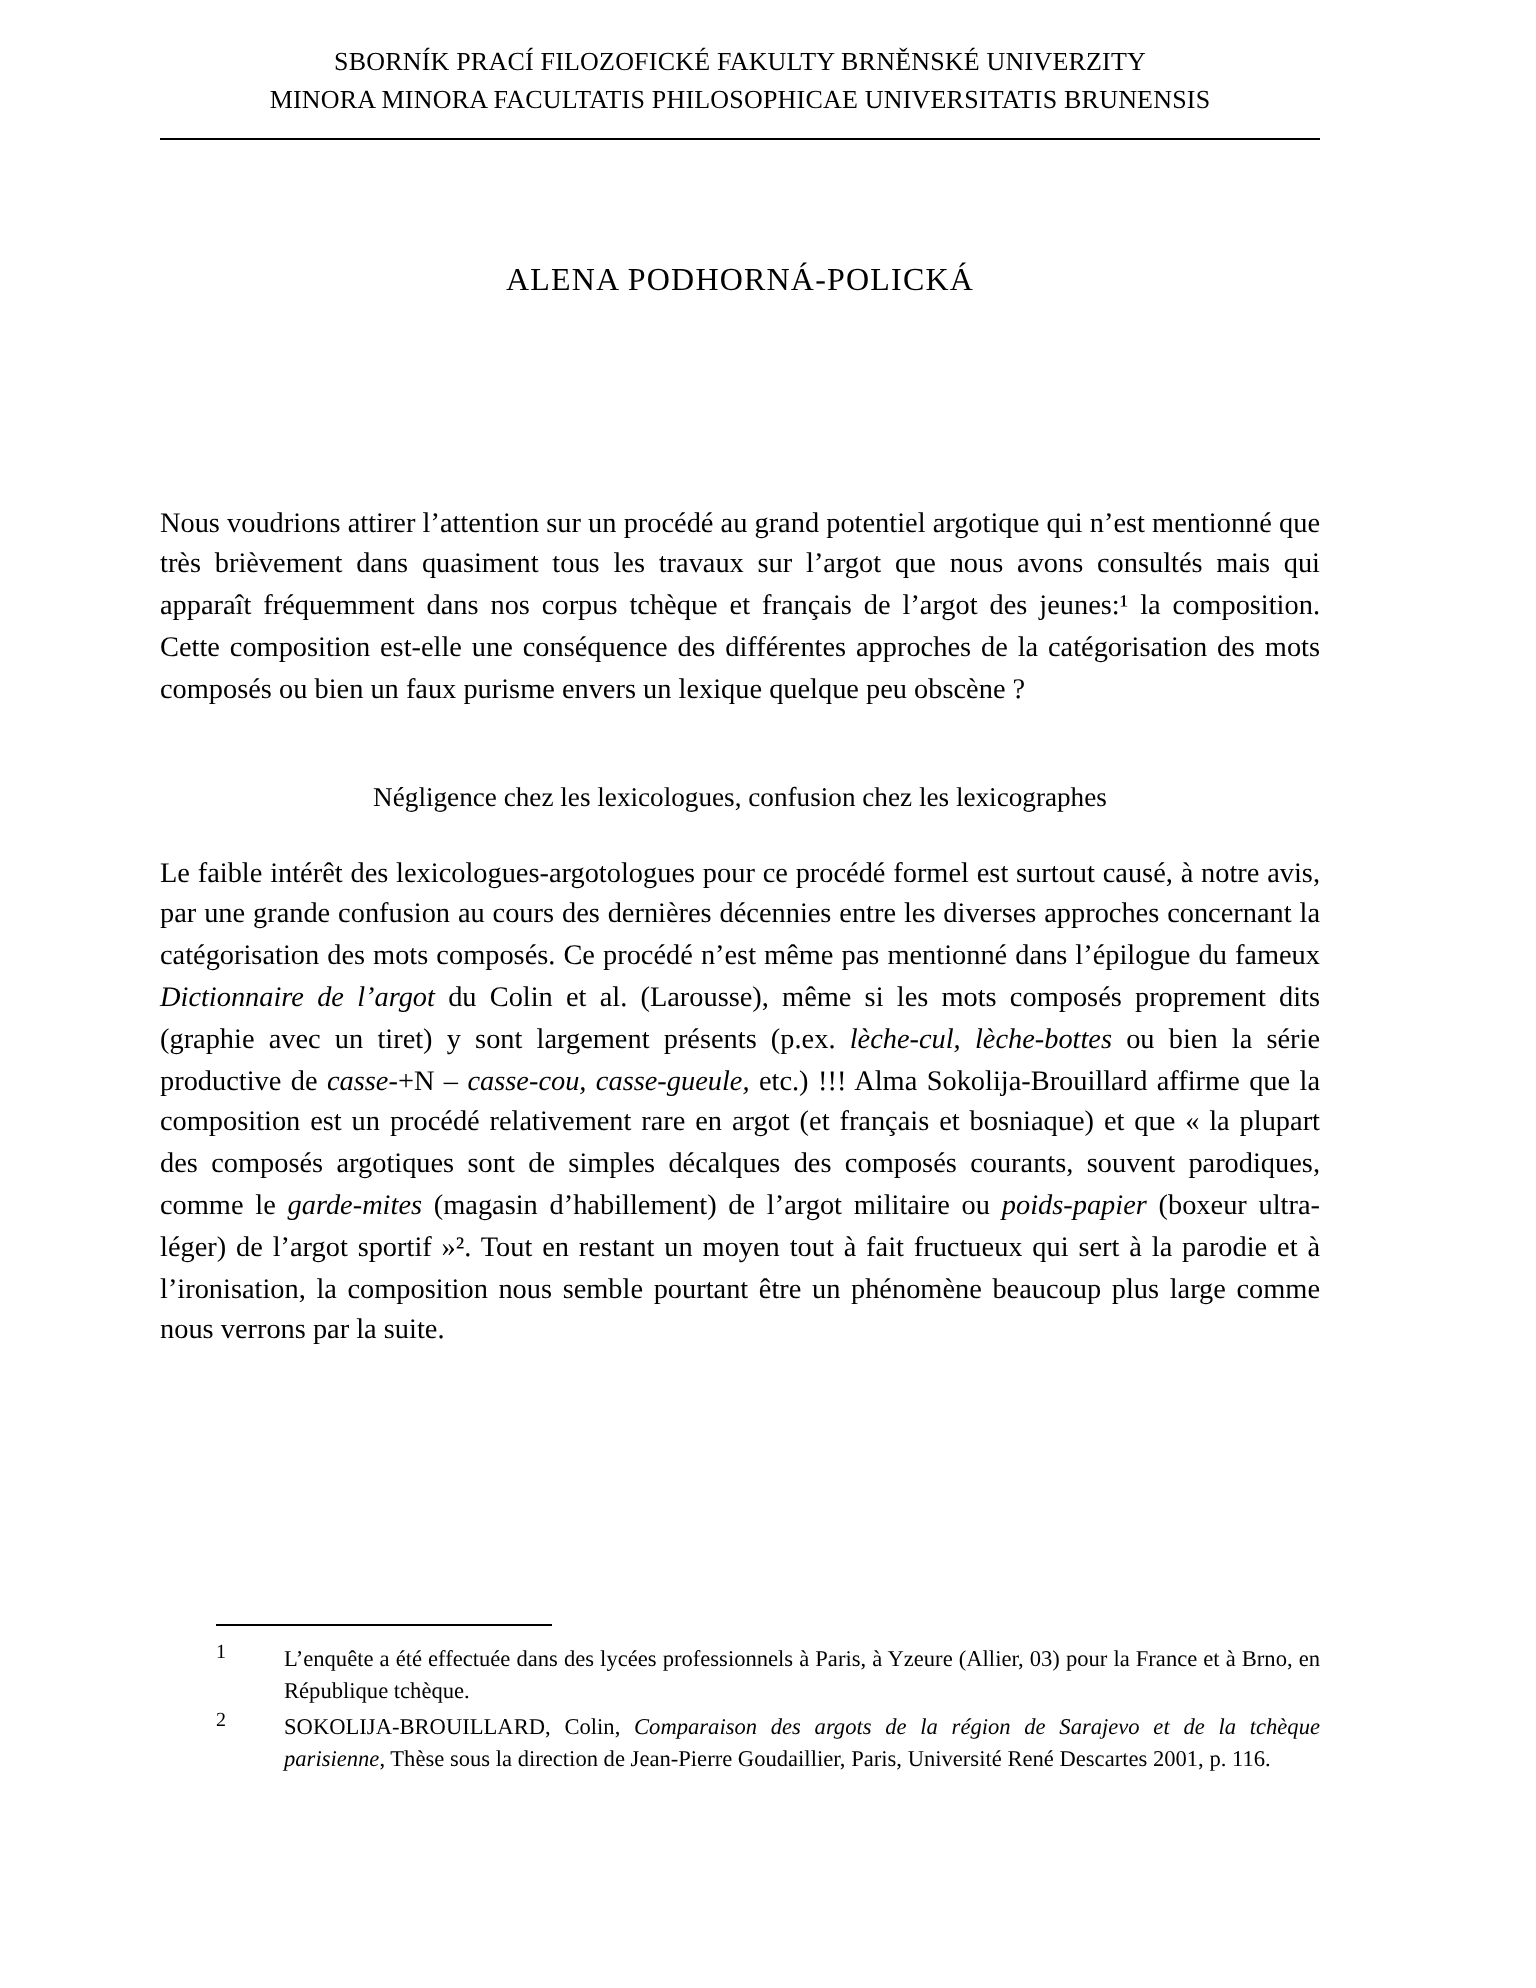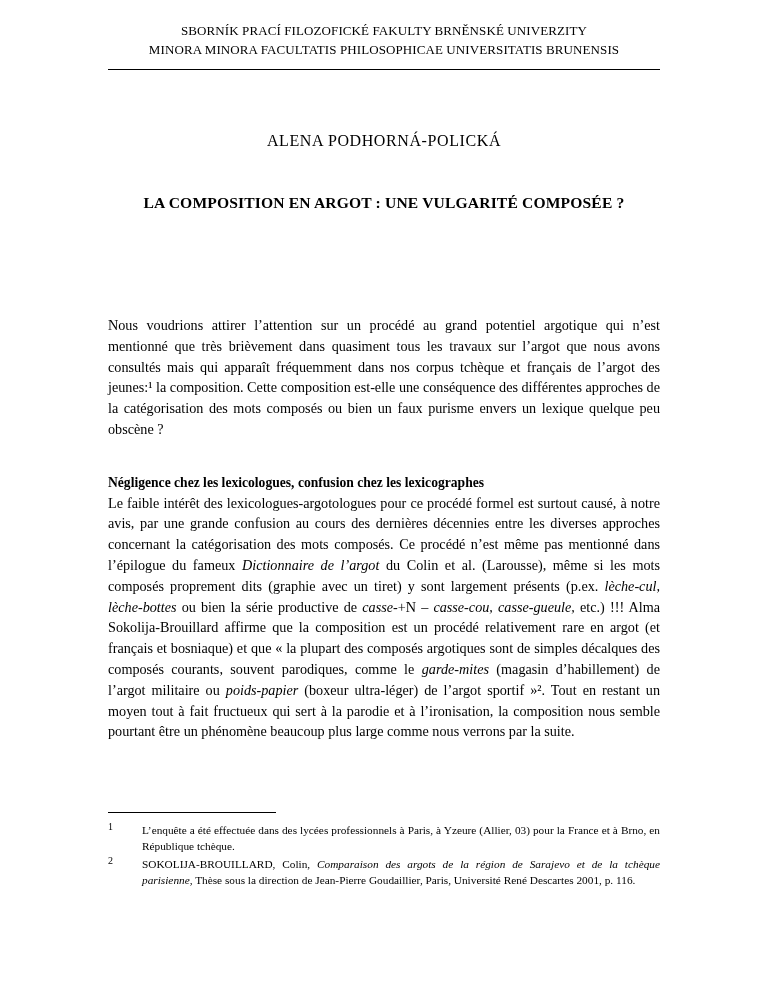--- a/index.html
+++ b/index.html
@@ -12,21 +12,21 @@
     height: 994px;
     font-family: "Liberation Serif", serif;
     color: #000000;
     overflow: hidden;
   }
   .page {
     position: relative;
     width: 768px;
     height: 994px;
     box-sizing: border-box;
-    padding: 22px 108px 0 108px;
+    padding: 22px 108px 0 80px;
   }
   .running-head {
     text-align: center;
     font-size: 12.6px;
     line-height: 1.45;
     letter-spacing: 0.1px;
   }
   .running-head .line1,
   .running-head .line2 {
     font-variant: small-caps;
@@ -62,24 +62,25 @@
     line-height: 1.465;
     text-align: justify;
     hyphens: manual;
   }
   .body-block p {
     margin: 0;
     text-indent: 0;
   }
   .indent { text-indent: 24px; }
   .section-heading {
-    text-align: left;
-    font-weight: bold;
+    text-align: center;
+    font-weight: normal;
     font-size: 13.6px;
     margin-top: 33px;
+    margin-bottom: 18px;
   }
   em { font-style: italic; }
   .footnotes {
     position: absolute;
     left: 108px;
     right: 108px;
     top: 812px;
   }
   .fn-rule {
     border: 0;
@@ -109,21 +110,20 @@
 <div class="page">
 
   <div class="running-head">
     <div class="line1">SBORNÍK PRACÍ FILOZOFICKÉ FAKULTY BRNĚNSKÉ UNIVERZITY</div>
     <div class="line2">MINORA MINORA FACULTATIS PHILOSOPHICAE UNIVERSITATIS BRUNENSIS</div>
   </div>
   <hr class="head-rule">
 
   <div class="author">ALENA PODHORNÁ-POLICKÁ</div>
 
-  <div class="title">LA COMPOSITION EN ARGOT : UNE VULGARITÉ COMPOSÉE ?</div>
 
   <div class="body-block">
     <p class="indent">Nous voudrions attirer l’attention sur un procédé au grand potentiel argotique qui n’est mentionné que très brièvement dans quasiment tous les travaux sur l’argot que nous avons consultés mais qui apparaît fréquemment dans nos corpus tchèque et français de l’argot des jeunes:¹ la composition. Cette composition est-elle une conséquence des différentes approches de la catégorisation des mots composés ou bien un faux purisme envers un lexique quelque peu obscène ?</p>
 
     <div class="section-heading">Négligence chez les lexicologues, confusion chez les lexicographes</div>
 
     <p class="indent"><span>Le faible intérêt des lexicologues-argotologues pour ce procédé formel est surtout causé, à notre avis, par une grande confusion au cours des dernières décennies entre les diverses approches concernant la catégorisation des mots composés. Ce procédé n’est même pas mentionné dans l’épilogue du fameux </span><em>Dictionnaire de l’argot</em><span> du Colin et al. (Larousse), même si les mots composés proprement dits (graphie avec un tiret) y sont largement présents (p.ex. </span><em>lèche-cul, lèche-bottes</em><span> ou bien la série productive de </span><em>casse-</em><span>+N – </span><em>casse-cou, casse-gueule,</em><span> etc.) !!! Alma Sokolija-Brouillard affirme que la composition est un procédé relativement rare en argot (et français et bosniaque) et que « la plupart des composés argotiques sont de simples décalques des composés courants, souvent parodiques, comme le </span><em>garde-mites</em><span> (magasin d’habillement) de l’argot militaire ou </span><em>poids-papier</em><span> (boxeur ultra-léger) de l’argot sportif »²</span><span>. Tout en restant un moyen tout à fait fructueux qui sert à la parodie et à l’ironisation, la composition nous semble pourtant être un phénomène beaucoup plus large comme nous verrons par la suite.</span></p>
   </div>
 
   <div class="footnotes">

